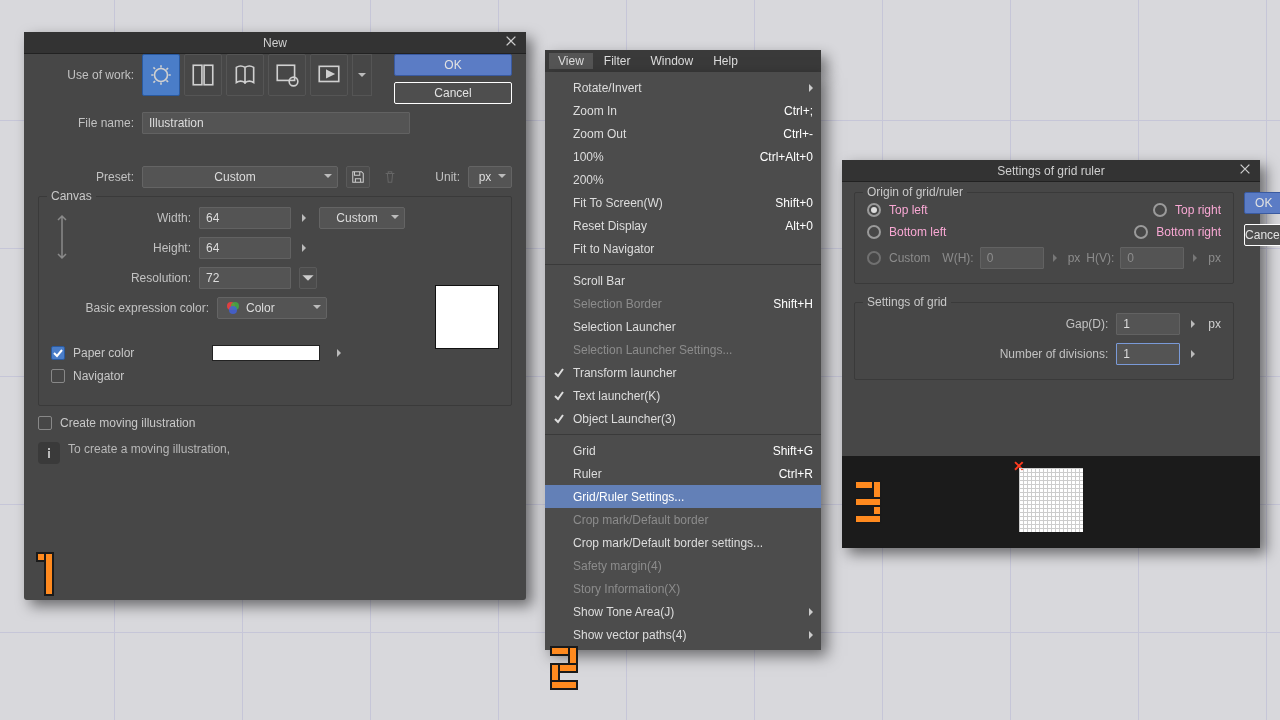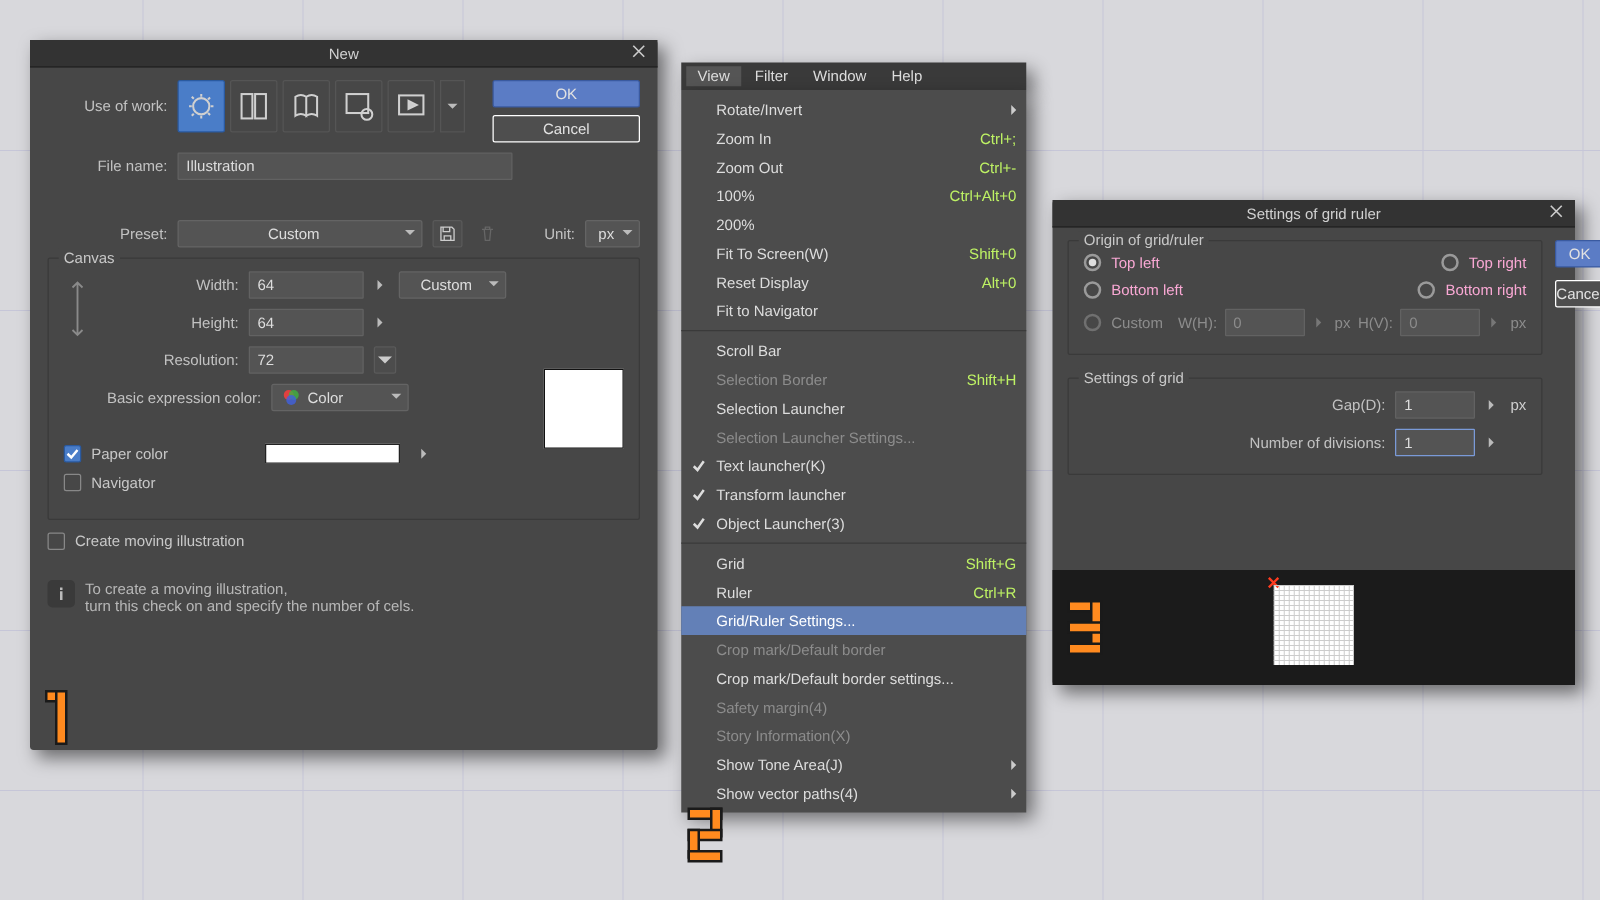--- a/index.html
+++ b/index.html
@@ -28,21 +28,21 @@
   .titlebar .close { position: absolute; right: 6px; top: 2px; width: 16px; height: 16px; cursor: pointer; }
   .titlebar .close svg { width:14px; height:14px; fill:#ccc; }
 
   .btn { display:inline-flex; align-items:center; justify-content:center; border:1px solid #ffffff; background:#4e4e4e; color:#e2e2e2; height:22px; border-radius:2px; font-size:12px; cursor:pointer; }
   .btn.primary { background:#5b7cc5; border-color:#3a5aa0; }
 
   .label { color:#c2c2c2; font-size:12px; text-align:right; }
 
   
   #win-new { left: 24px; top: 32px; width: 502px; height: 568px; }
-  #win-new .body { padding: 10px 14px; display:flex; flex-direction:column; height:calc(100% - 22px); }
+  #win-new .body { padding: 0 14px; display:flex; flex-direction:column; height:calc(100% - 22px); }
   .row { display:flex; align-items:center; gap:8px; margin-bottom:8px; }
   .tile-row { display:flex; gap:4px; }
   .tile { width:38px; height:42px; border:1px solid #555; border-radius:2px; display:flex; align-items:center; justify-content:center; background:#474747; }
   .tile.selected { background:#4a7dc8; border-color:#2a5aa0; }
   .tile svg { width:26px; height:26px; stroke:#d0d0d0; fill:none; stroke-width:1.5; }
   .tile-small { width:20px; height:42px; background:#474747; border:1px solid #555; display:flex; align-items:center; justify-content:center; }
   .tile-small svg { width:10px; height:10px; fill:#bbb; }
 
   .text-in { background:#545454; border:1px solid #626262; height:22px; padding:0 6px; color:#ddd; font-size:12px; border-radius:1px; }
   .select { position:relative; }
@@ -63,32 +63,32 @@
   .wh-arrows svg { width:14px; height:46px; stroke:#8a8a8a; fill:none; stroke-width:1.5; }
 
   .link { color:#c8c8c8; }
   .pt { width:12px; height:12px; display:inline-block; }
   .pt svg { width:10px; height:10px; fill:#bbb; }
 
   .check { width:14px; height:14px; border:1px solid #888; border-radius:2px; display:inline-flex; align-items:center; justify-content:center; background:#474747; }
   .check.on { background:#4a7dc8; border-color:#2a5aa0; }
   .check.on svg { width:10px; height:10px; fill:#fff; }
 
-  .info { display:flex; gap:8px; align-items:flex-start; color:#b8b8b8; margin-top:16px; }
+  .info { display:flex; gap:8px; align-items:flex-start; color:#b8b8b8; margin-top:4px; }
   .info .ii { width:22px; height:22px; border-radius:4px; background:#3a3a3a; display:flex; align-items:center; justify-content:center; }
   .info .ii svg { width:12px; height:12px; fill:#bbb; }
 
   
   #menubar { position:absolute; left:545px; top:50px; width:276px; height:22px; background:#3a3a3a; display:flex; align-items:center; gap:2px; padding:0 4px; box-shadow: 6px 6px 14px rgba(0,0,0,.45); }
   #menubar .m { padding:1px 9px; color:#ddd; }
   #menubar .m.sel { background:#555; }
 
   #menu { position:absolute; left:545px; top:72px; width:276px; background:#4c4c4c; box-shadow: 6px 6px 14px rgba(0,0,0,.5); padding:4px 0; }
   #menu .mi { display:flex; align-items:center; height:23px; padding:0 8px 0 28px; position:relative; color:#ddd; }
-  #menu .mi .scut { margin-left:auto; color:#bef264; }
+  #menu .mi .scut { margin-left:auto; color:#ffffff; }
   #menu .mi .sub { position:absolute; right:6px; }
   #menu .mi.disabled { color:#8c8c8c; }
   #menu .sep { height:1px; background:#3a3a3a; margin:4px 0; }
   #menu .mi.hl { background:#6380b7; color:#fff; }
   #menu .mi .ck { position:absolute; left:8px; width:12px; height:12px; }
   #menu .mi .ck svg { width:12px; height:12px; fill:none; stroke:#ddd; stroke-width:2; }
   #menu .mi .sub svg { width:8px; height:8px; fill:#ccc; }
 
   
   #win-grid { left:842px; top:160px; width:418px; height:388px; }
@@ -305,21 +305,20 @@
     </div>
     <div class="info">
       <span class="ii">
           <svg viewBox="0 0 12 12">
             <rect x="5" y="1" width="2" height="2"></rect>
             <rect x="5" y="4" width="2" height="7"></rect>
           </svg>
         </span>
       <div>
         <div>To create a moving illustration,</div>
-        <div>turn this check on and specify the number of cels.</div>
       </div>
     </div>
   </div>
 
   <div style="position:absolute; left:10px; bottom:6px;">
     <div class="seg">
       <div class="bar" style="left:4px; top:0; width:12px; height:6px;"></div>
       <div class="bar" style="left:12px; top:0; width:6px; height:40px;"></div>
     </div>
   </div>
@@ -376,27 +375,27 @@
     <div class="mi">
       <span>Selection Launcher</span>
     </div>
     <div class="mi disabled">
       <span>Selection Launcher Settings...</span>
     </div>
     <div class="mi">
       <span class="ck"><svg viewBox="0 0 12 12">
           <path d="M2 6l3 3 5-7"></path>
         </svg></span>
-      <span>Text launcher(K)</span>
+      <span>Transform launcher</span>
     </div>
     <div class="mi">
       <span class="ck"><svg viewBox="0 0 12 12">
           <path d="M2 6l3 3 5-7"></path>
         </svg></span>
-      <span>Transform launcher</span>
+      <span>Text launcher(K)</span>
     </div>
     <div class="mi">
       <span class="ck"><svg viewBox="0 0 12 12">
           <path d="M2 6l3 3 5-7"></path>
         </svg></span>
       <span>Object Launcher(3)</span>
     </div>
     <div class="sep"></div>
     <div class="mi">
       <span>Grid</span>

